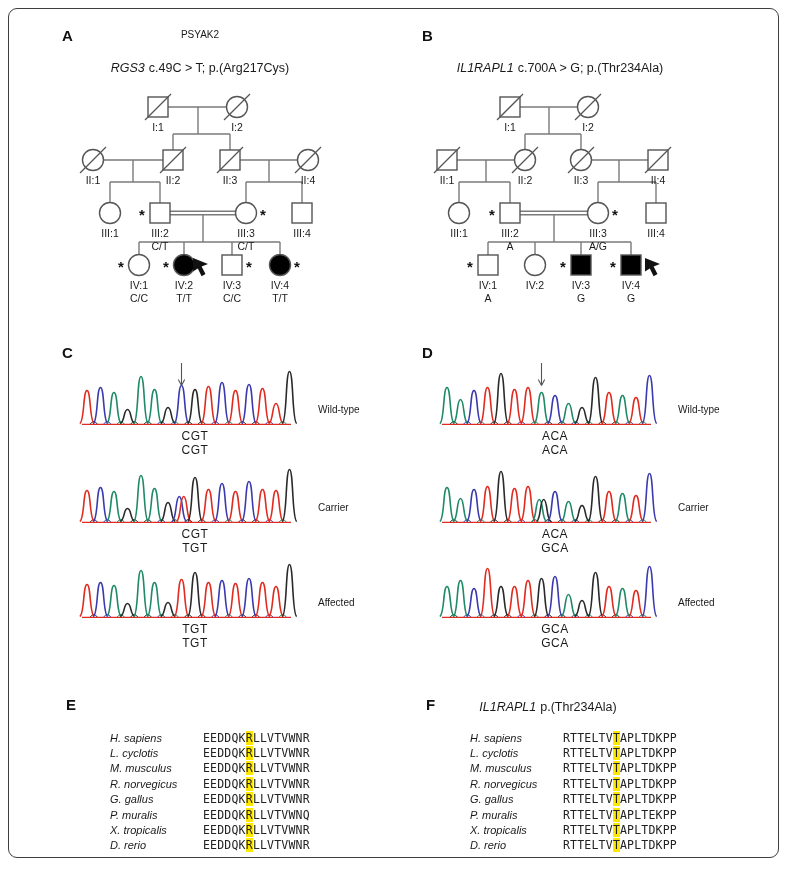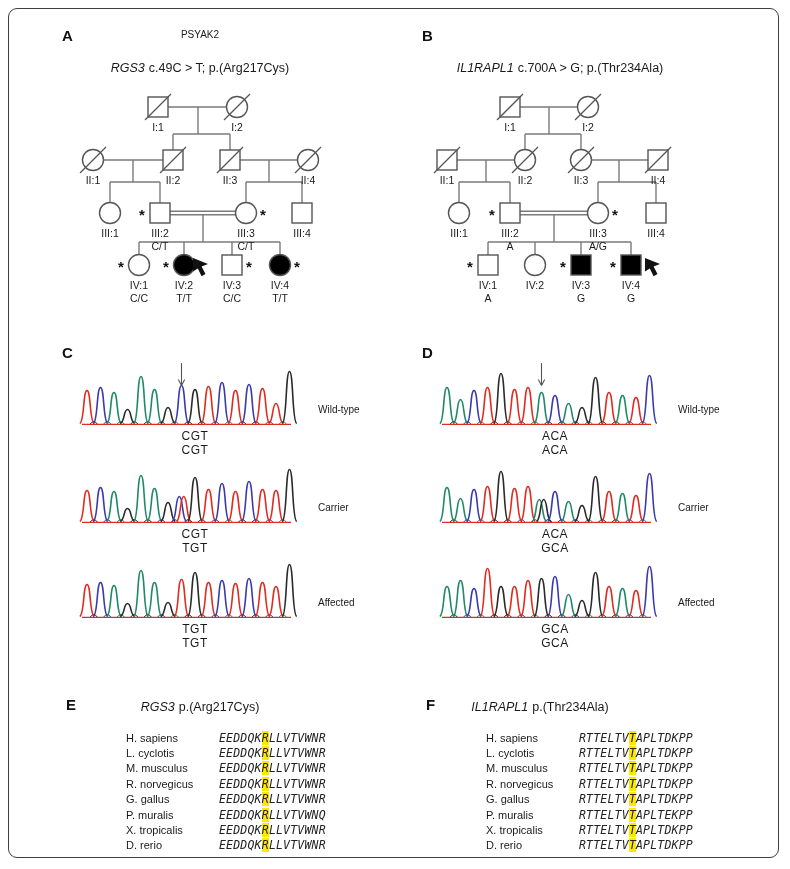--- a/index.html
+++ b/index.html
@@ -11,22 +11,22 @@
   .ptitle{position:absolute;width:320px;text-align:center;font-size:10px;}
   .psub{position:absolute;width:360px;text-align:center;font-size:12.5px;font-weight:normal;}
   .psub i{font-style:italic;margin-right:4px;}
   .alntitle{position:absolute;width:320px;text-align:center;font-size:12.5px;}
   .alntitle i{font-style:italic;margin-right:4px;}
   .rowlabel{position:absolute;font-size:10px;}
   svg{position:absolute;overflow:visible;}
   svg text{font-family:"Liberation Sans",sans-serif;}
   .aln{position:absolute;}
   .aln-row{display:flex;height:15.4px;align-items:center;}
-  .species{width:93px;font-size:11px;white-space:nowrap;margin-left:16px;}
-  .seq{font-family:"DejaVu Sans Mono",monospace;font-size:11.5px;letter-spacing:0.2px;color:#222;white-space:pre;font-style:italic;}
+  .species{width:93px;font-style:italic;font-size:11px;white-space:nowrap;}
+  .seq{font-family:"DejaVu Sans Mono",monospace;font-size:11.5px;letter-spacing:0.2px;color:#222;white-space:pre;}
   .hl{background:#ffe800;}
 </style>
 </head>
 <body>
 
 <div id="fig">
   <div class="frame"></div>
 
   <div class="plabel" style="left:62px;top:27px">A</div>
   <div class="plabel" style="left:422px;top:27px">B</div>
@@ -407,22 +407,21 @@
       <text x="118" y="94" text-anchor="middle" font-size="12" fill="#1a1a1a" letter-spacing="0.5">GCA</text>
     </svg>
 
   <div class="rowlabel" style="left:318px;top:404px">Wild-type</div>
   <div class="rowlabel" style="left:318px;top:502px">Carrier</div>
   <div class="rowlabel" style="left:318px;top:597px">Affected</div>
   <div class="rowlabel" style="left:678px;top:404px">Wild-type</div>
   <div class="rowlabel" style="left:678px;top:502px">Carrier</div>
   <div class="rowlabel" style="left:678px;top:597px">Affected</div>
 
-  <div class="alntitle" style="left:40px;top:700px"><i>RGS3</i><span>p.(Arg217Cys)</span></div>
-  <div class="alntitle" style="left:380px;top:700px"><i>IL1RAPL1</i><span>p.(Thr234Ala)</span></div>
+  <div class="alntitle" style="left:388px;top:700px"><i>IL1RAPL1</i><span>p.(Thr234Ala)</span></div>
 
   <div id="aln-E" class="aln" style="left:110px;top:730px">
       <div class="aln-row">
         <span class="species">H. sapiens</span>
         <span class="seq"><span>EEDDQK</span><span class="hl" style="background: rgb(255, 232, 0);">R</span><span>LLVTVWNR</span></span>
       </div>
       <div class="aln-row">
         <span class="species">L. cyclotis</span>
         <span class="seq"><span>EEDDQK</span><span class="hl" style="background: rgb(255, 232, 0);">R</span><span>LLVTVWNR</span></span>
       </div>

